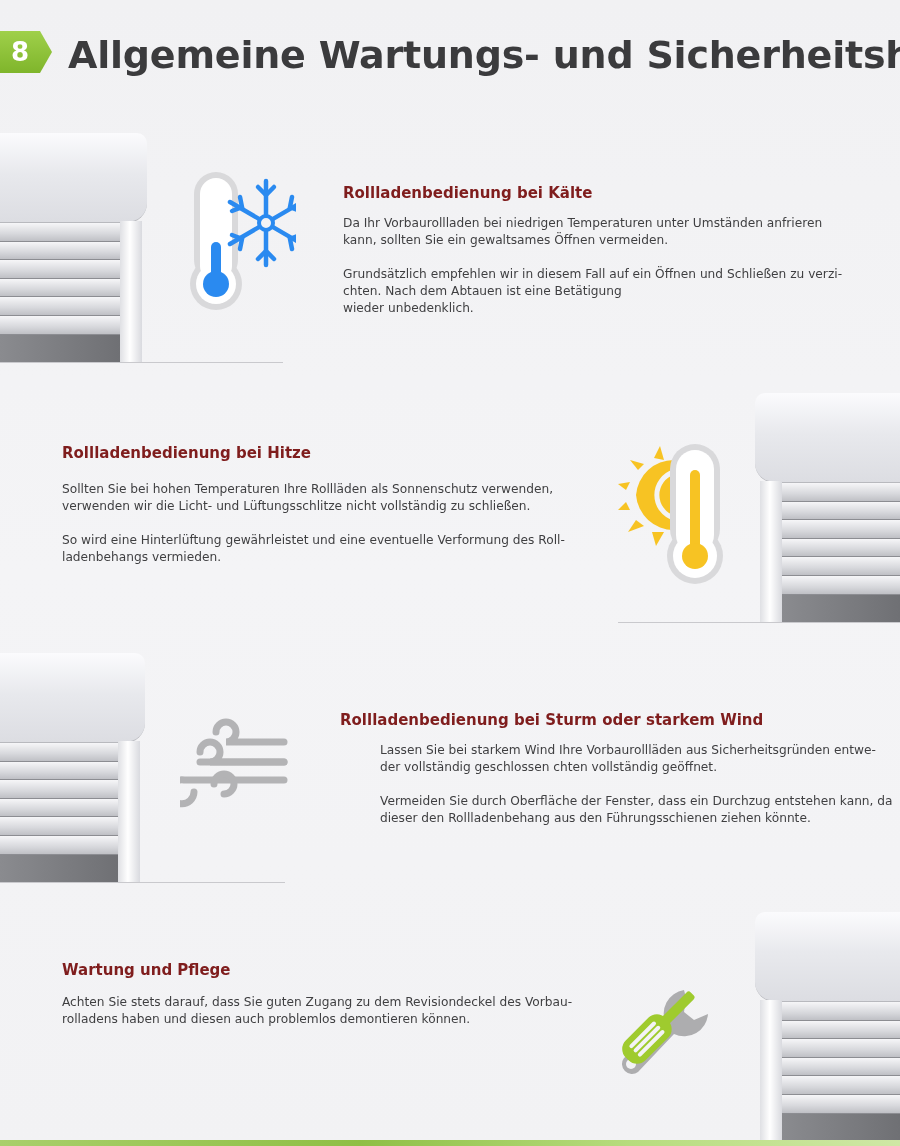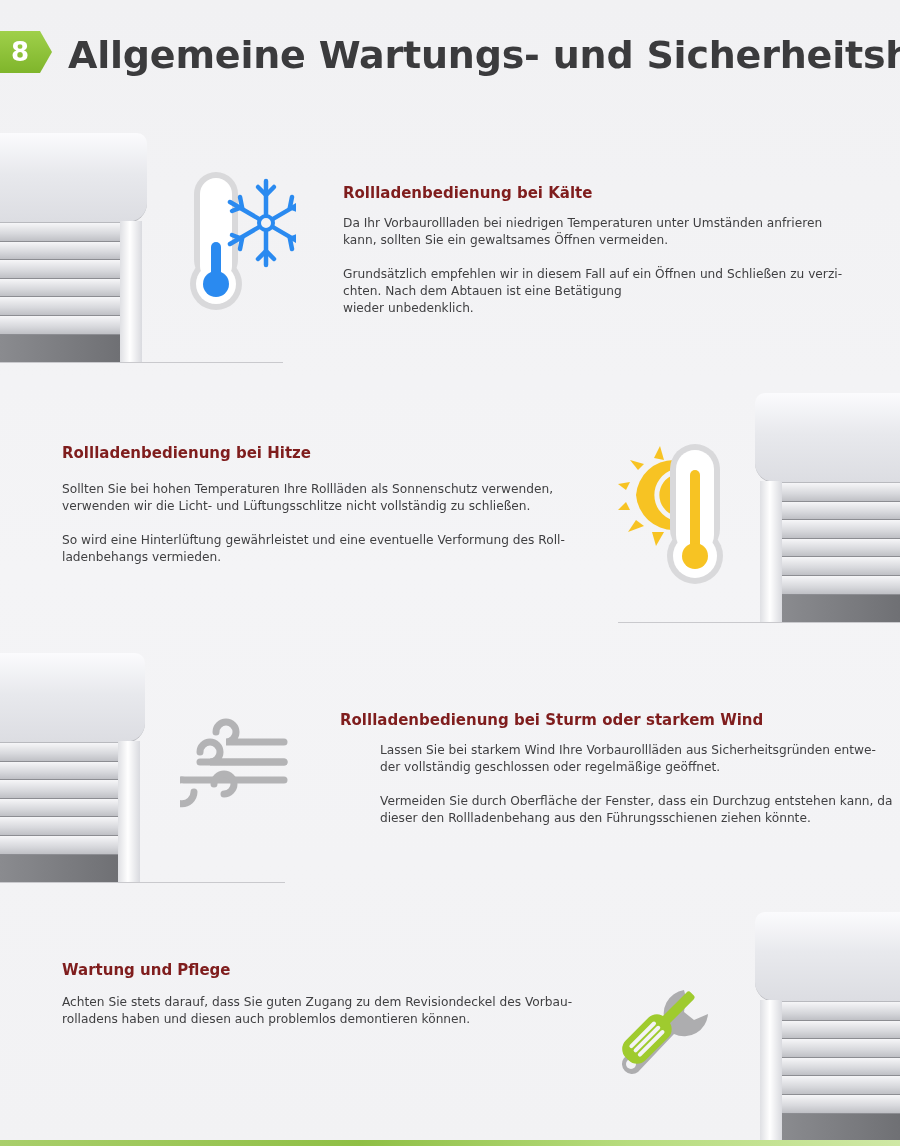--- a/index.html
+++ b/index.html
@@ -183,21 +183,21 @@
       <path d="M20,46 A10,10 0 1 1 30,56 L104,56" transform="translate(0,-12) translate(0,0)"></path>
       <path d="M20,44 L104,44"></path>
       <path d="M14,74 A12,12 0 1 1 4,62 L104,62" transform="translate(0,0)"></path>
       <path d="M44,76 A10,10 0 1 0 34,66"></path>
     </g>
   </svg>
   <div class="sec-title" style="left:340px;top:711px;">Rollladenbedienung bei Sturm oder starkem Wind</div>
   <div class="sec-body" style="left:344px;top:742px;margin-left:36px;">
     <p>
       <span>Lassen Sie bei starkem Wind Ihre Vorbaurollläden aus Sicherheitsgründen entwe-</span><br>
-      <span>der vollständig geschlossen oder regelmäßige geöffnet.</span>
+      <span>der vollständig geschlossen chten vollständig geöffnet.</span>
     </p>
     <p>
       <span>Vermeiden Sie durch Oberfläche der Fenster, dass ein Durchzug entstehen kann, da</span><br>
       <span>dieser den Rollladenbehang aus den Führungsschienen ziehen könnte.</span>
     </p>
   </div>
 </div>
 
 <div>
   <div class="shutter" style="left:755px;top:912px;width:145px;height:234px;">

